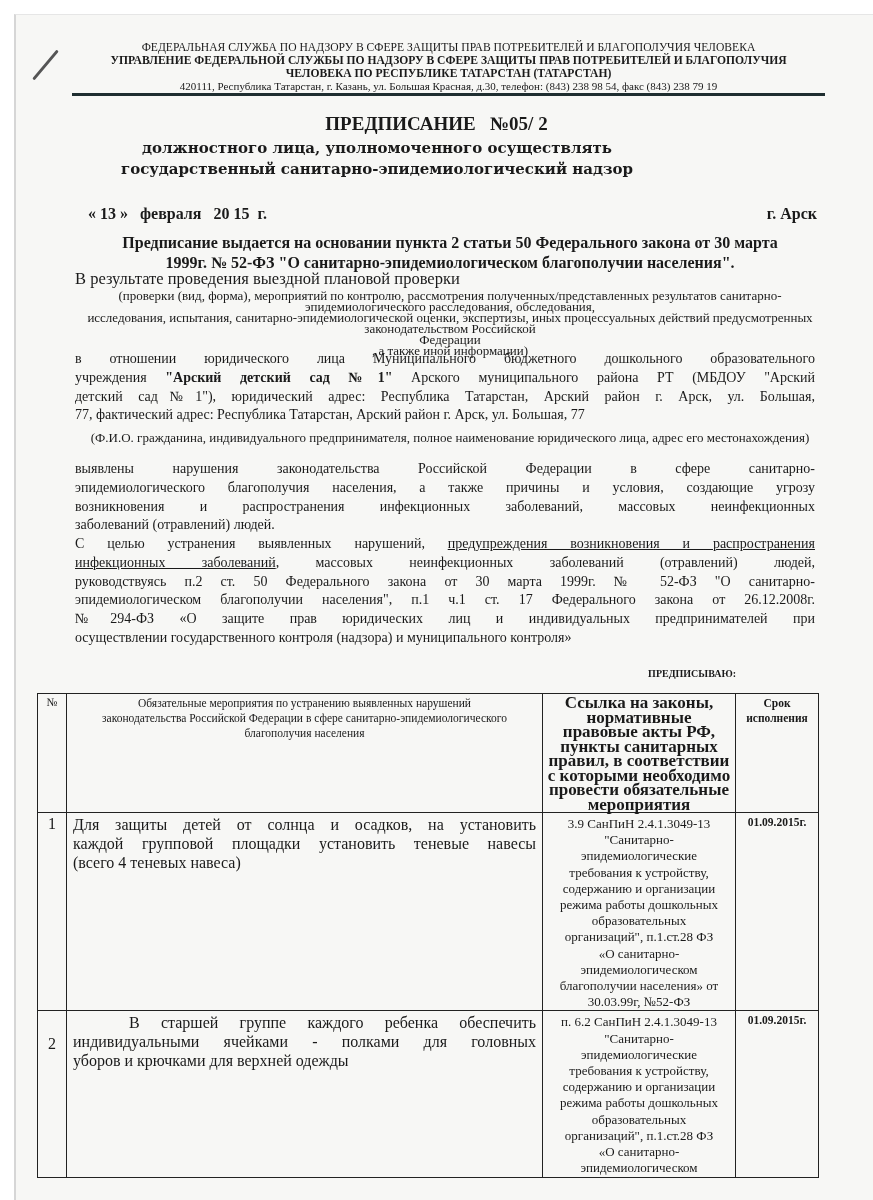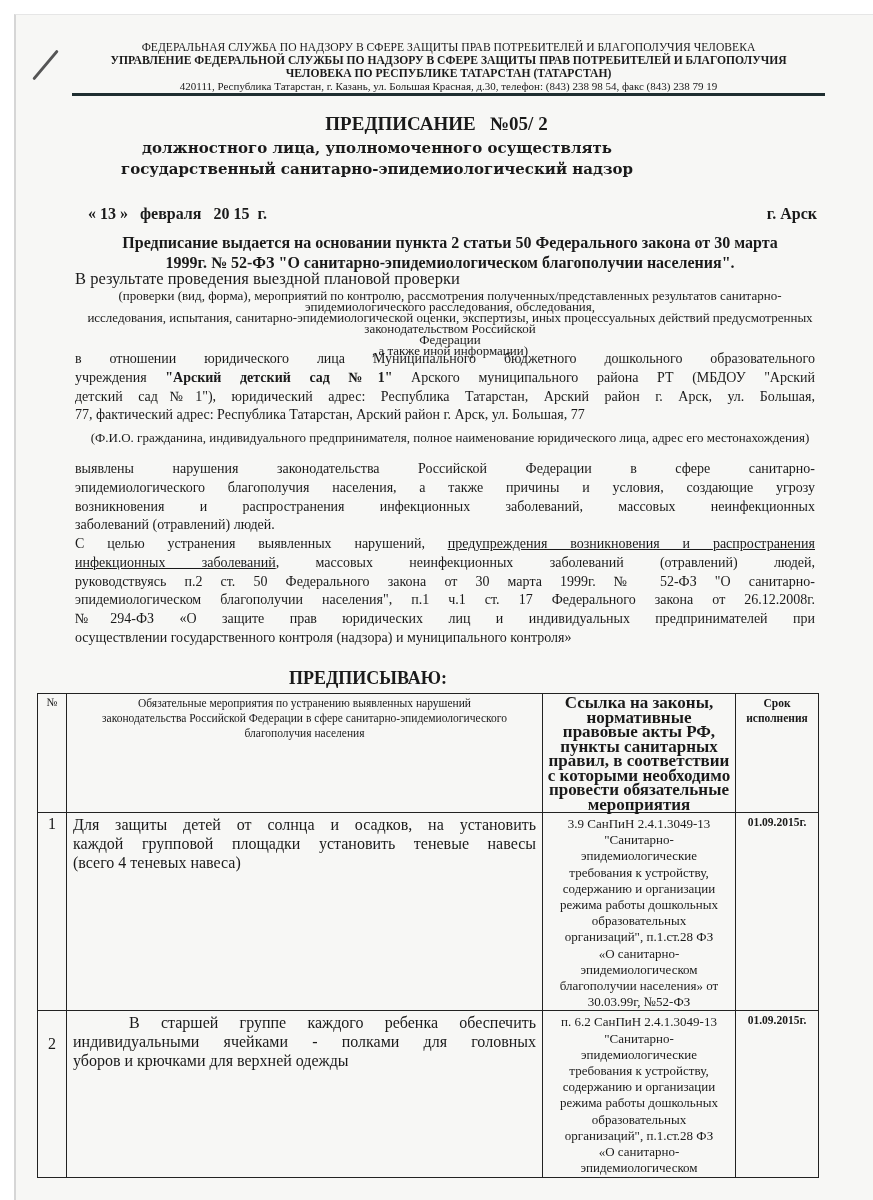--- a/index.html
+++ b/index.html
@@ -39,21 +39,21 @@
   .para { left: 75px; width: 740px; font-size: 14px; line-height: 18.8px; text-align: justify; }
   .para1 { top: 350px; }
   .para1 .line { display: block; text-align-last: justify; }
   .para1 .line.last { text-align-last: left; }
   .sn3 { top: 432px; }
   .para2 { top: 460px; }
   .para2 .line, .para3 .line { display: block; text-align-last: justify; }
   .para2 .line.last, .para3 .line.last { text-align-last: left; }
   .para3 { top: 535px; }
   .u { text-decoration: underline; }
-  .prescribe { left: 0; width: 736px; top: 668px; text-align: center; font-weight: bold; font-size: 18px; }
+  .prescribe { left: 0; width: 736px; top: 668px; text-align: right; font-weight: bold; font-size: 10px; }
   table.t {
     position: absolute; left: 37px; top: 693px; width: 781px;
     border-collapse: collapse; table-layout: fixed;
   }
   table.t td, table.t th { border: 1.3px solid #222; vertical-align: top; padding: 0; }
   .th-num { font-weight: normal; font-size: 11.5px; text-align: center; padding-top: 2px !important; }
   .th-act { font-weight: normal; font-size: 11.5px; text-align: center; line-height: 15px; padding: 2px 30px 0 30px !important; }
   .th-ref { font-weight: bold; font-size: 17px; text-align: center; line-height: 14.5px; padding: 2px 4px 0 4px !important; }
   .th-dl { font-weight: bold; font-size: 11.5px; text-align: center; line-height: 14.5px; padding: 2px 2px 0 2px !important; }
   .c-num { font-size: 16px; text-align: center; padding-top: 2px !important; }

